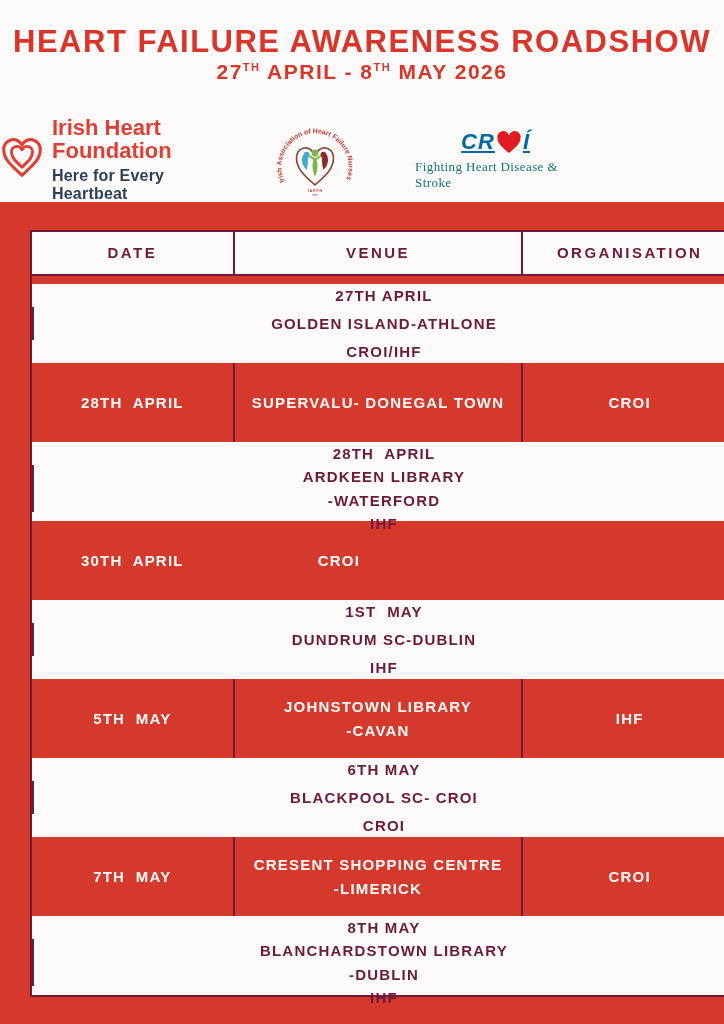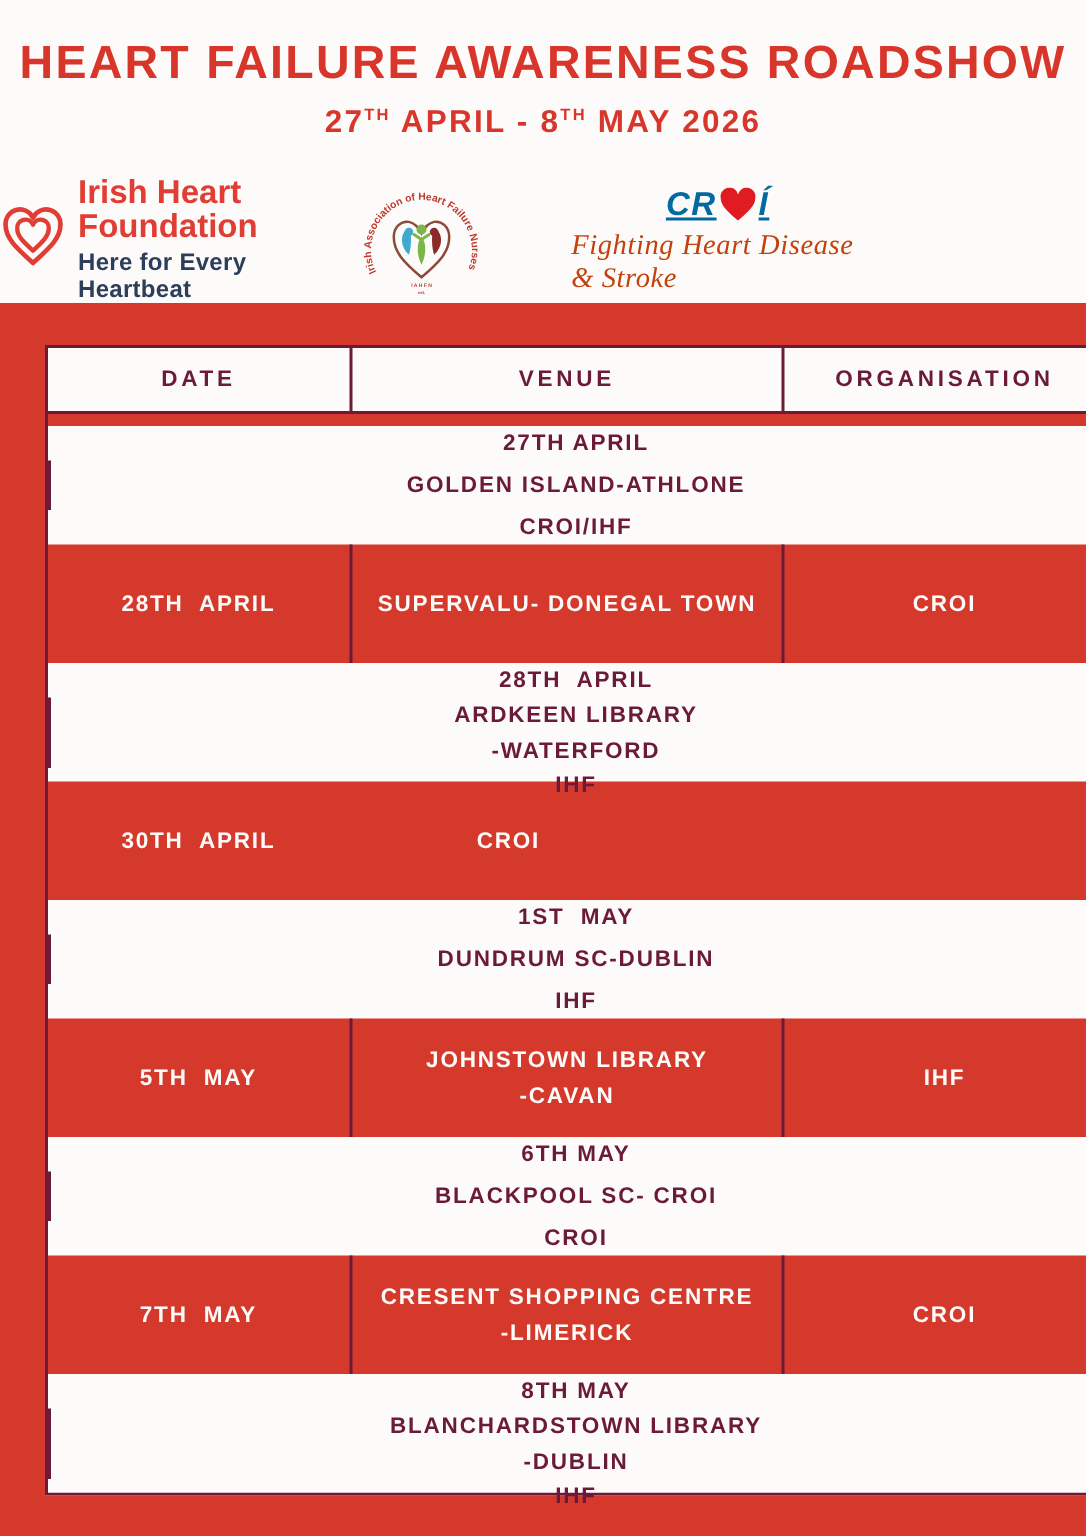--- a/index.html
+++ b/index.html
@@ -19,21 +19,20 @@
   }
   .poster-title {
     margin-top:24px;
     text-align:center;
     font-size:31px;
     letter-spacing:1.5px;
     color:#d8352b;
     font-weight:bold;
   }
   .poster-subtitle {
-    margin-top:10px;
     text-align:center;
     font-size:21px;
     letter-spacing:1.5px;
     color:#d8352b;
     font-weight:bold;
   }
   .poster-subtitle sup { font-size:11px; vertical-align:super; }
 
   
   .logo-strip {
@@ -50,22 +49,22 @@
   .croi-logo { display:flex; flex-direction:column; align-items:center; }
   .croi-word {
     font-size:22px; font-style:italic; font-weight:bold; color:#0369a1;
     display:flex; align-items:center; line-height:1;
     letter-spacing:1px;
     text-decoration:underline;
   }
   .croi-heart { width:26px; height:24px; margin:2px 1px 0 1px; }
   .croi-tagline {
     font-family:"Liberation Serif", serif;
-    font-style:italic; font-weight:normal;
-    color:#c2410c; font-size:19px; margin-top:4px; letter-spacing:.4px;
+    font-weight:normal;
+    color:#0f766e; font-size:13px; margin-top:4px; letter-spacing:.4px;
   }
 
   
   .schedule-table {
     position:absolute; top:230px; left:30px; width:708px;
     border:2px solid #6b1a39;
     background:#fdfbfa;
   }
   .trow { display:flex; width:100%; }
   .cell {

